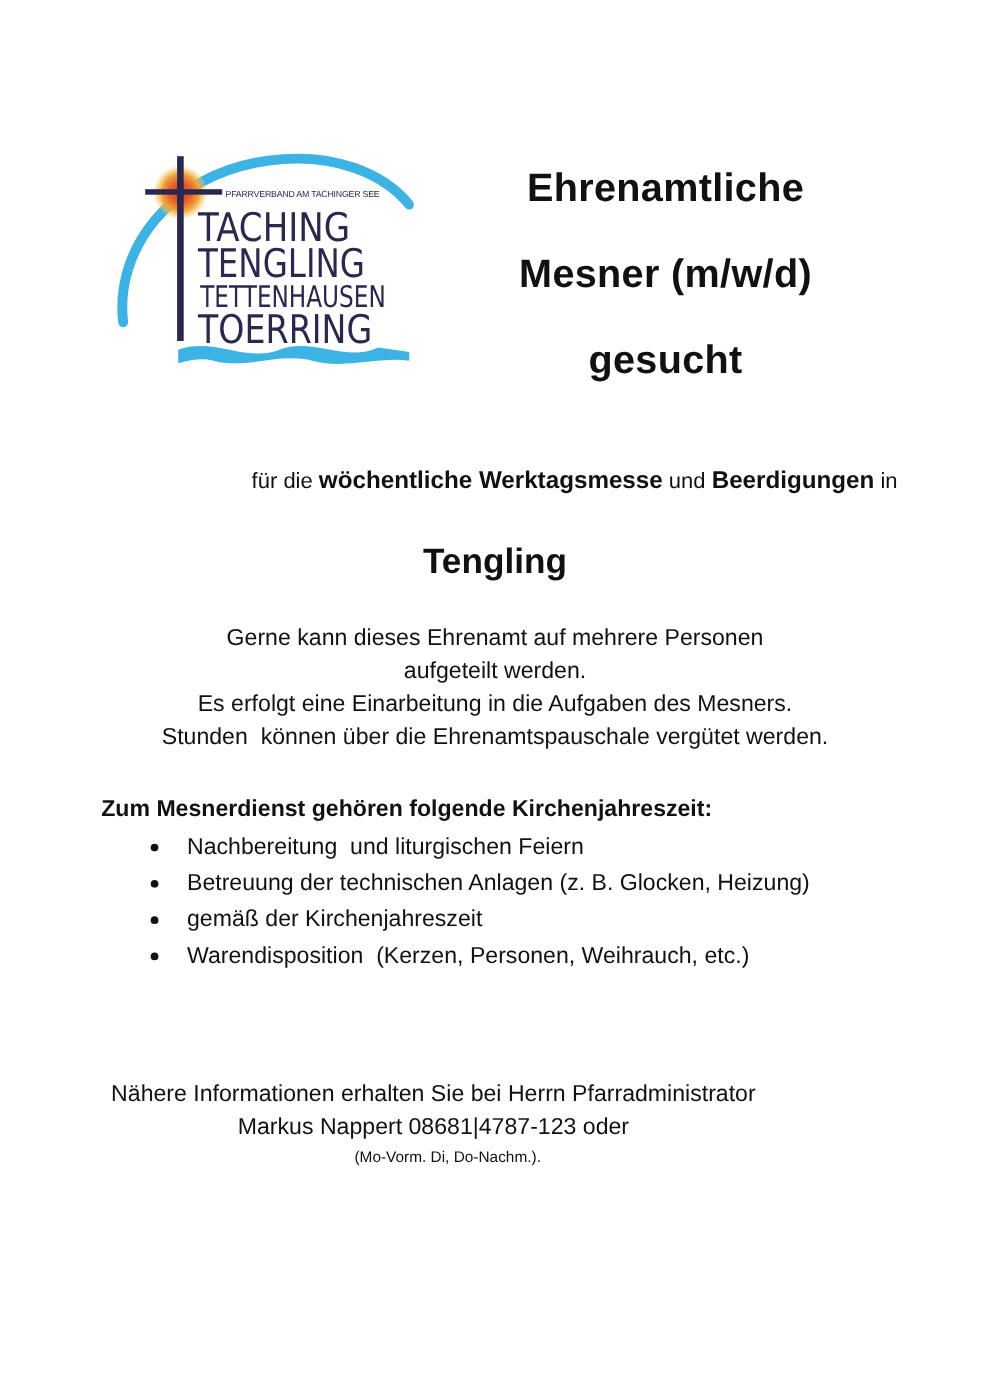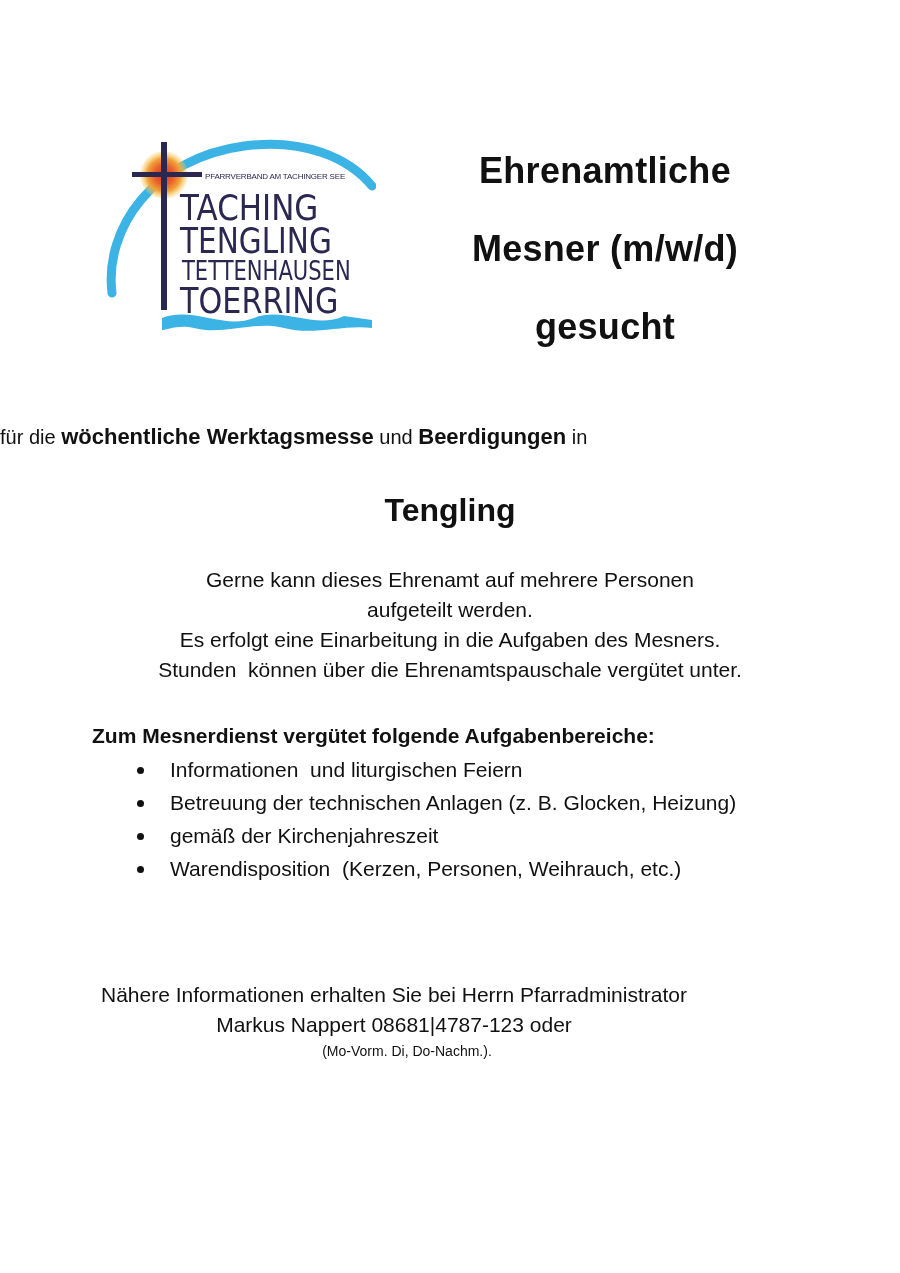--- a/index.html
+++ b/index.html
@@ -60,21 +60,21 @@
       line-height: 78px;
       letter-spacing: 0.3px;
       display: block;
     }
 
     .intro {
       position: absolute;
       left: 0;
       top: 424px;
       width: 816px;
-      text-align: left;
+      text-align: right;
       font-size: 22px;
     }
     .intro .normal { font-weight: normal; font-size: 20px; }
     .intro .bold { font-weight: bold; }
 
     .location {
       position: absolute;
       left: 0;
       top: 492px;
       width: 900px;
@@ -183,28 +183,28 @@
 <div class="intro">
   <span class="normal">für die </span><span class="bold">wöchentliche Werktagsmesse</span><span class="normal"> und </span><span class="bold">Beerdigungen</span><span class="normal"> in</span>
 </div>
 
 <div class="location">Tengling</div>
 
 <div class="info">
   <span>Gerne kann dieses Ehrenamt auf mehrere Personen</span>
   <span>aufgeteilt werden.</span>
   <span>Es erfolgt eine Einarbeitung in die Aufgaben des Mesners.</span>
-  <span style="white-space:pre;">Stunden  können über die Ehrenamtspauschale vergütet unter.</span>
-</div>
-
-<div class="tasks-heading">Zum Mesnerdienst vergütet folgende Aufgabenbereiche:</div>
+  <span style="white-space:pre;">Stunden  können über die Ehrenamtspauschale vergütet werden.</span>
+</div>
+
+<div class="tasks-heading">Zum Mesnerdienst gehören folgende Kirchenjahreszeit:</div>
 <ul class="tasks-list">
   <li>
     <span class="bullet"></span>
-    <span class="line" style="white-space:pre;">Informationen  und liturgischen Feiern</span>
+    <span class="line" style="white-space:pre;">Nachbereitung  und liturgischen Feiern</span>
   </li>
   <li>
     <span class="bullet"></span>
     <span class="line">Betreuung der technischen Anlagen (z. B. Glocken, Heizung)</span>
   </li>
   <li>
     <span class="bullet"></span>
     <span class="line">gemäß der Kirchenjahreszeit</span>
   </li>
   <li>

